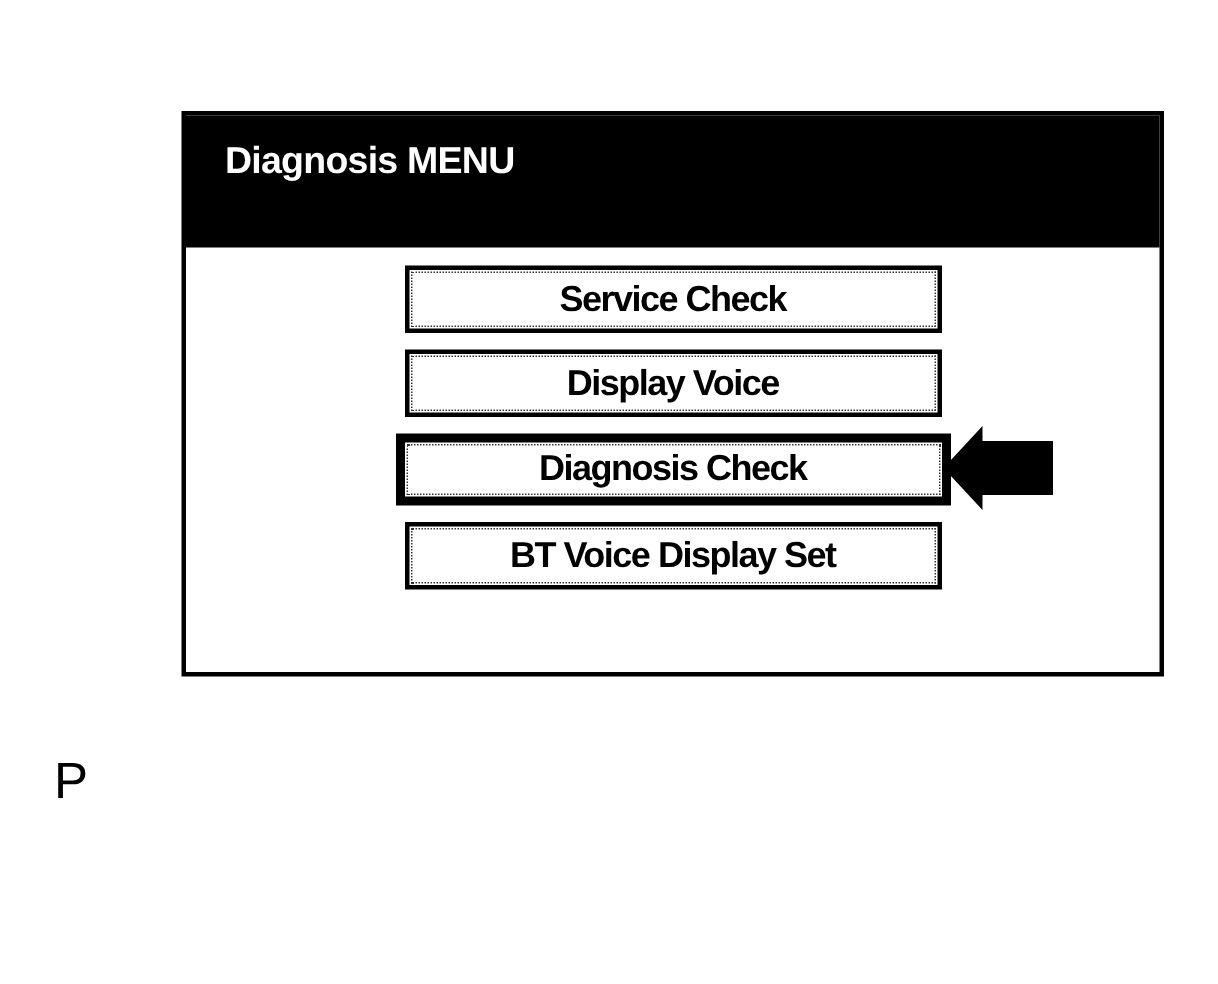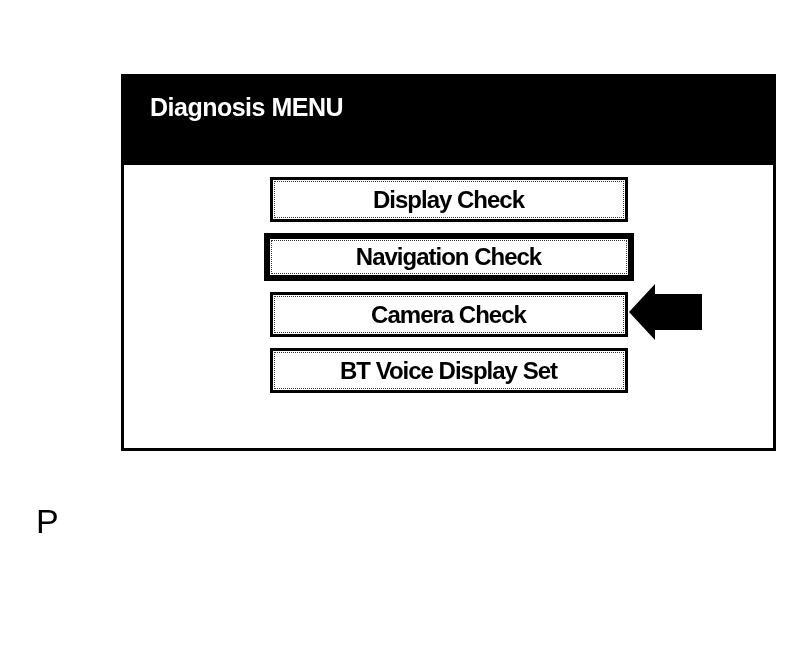--- a/index.html
+++ b/index.html
@@ -106,32 +106,32 @@
 <div class="canvas">
 
   <div class="screen-panel">
 
     <div class="screen-header">
       <span class="screen-title">Diagnosis MENU</span>
     </div>
 
     <div class="menu-list">
 
+      <div class="menu-button">
+        <span class="menu-button-label">Service Check</span>
+      </div>
 
       <div class="menu-button">
-        <span class="menu-button-label">Display Check</span>
+        <span class="menu-button-label">Display Voice</span>
       </div>
 
       <div class="menu-button selected">
-        <span class="menu-button-label">Navigation Check</span>
+        <span class="menu-button-label">Diagnosis Check</span>
       </div>
 
-      <div class="menu-button">
-        <span class="menu-button-label">Camera Check</span>
-      </div>
 
       <div class="menu-button">
         <span class="menu-button-label">BT Voice Display Set</span>
       </div>
 
     </div>
   </div>
 
   <div class="selection-arrow"></div>
 

